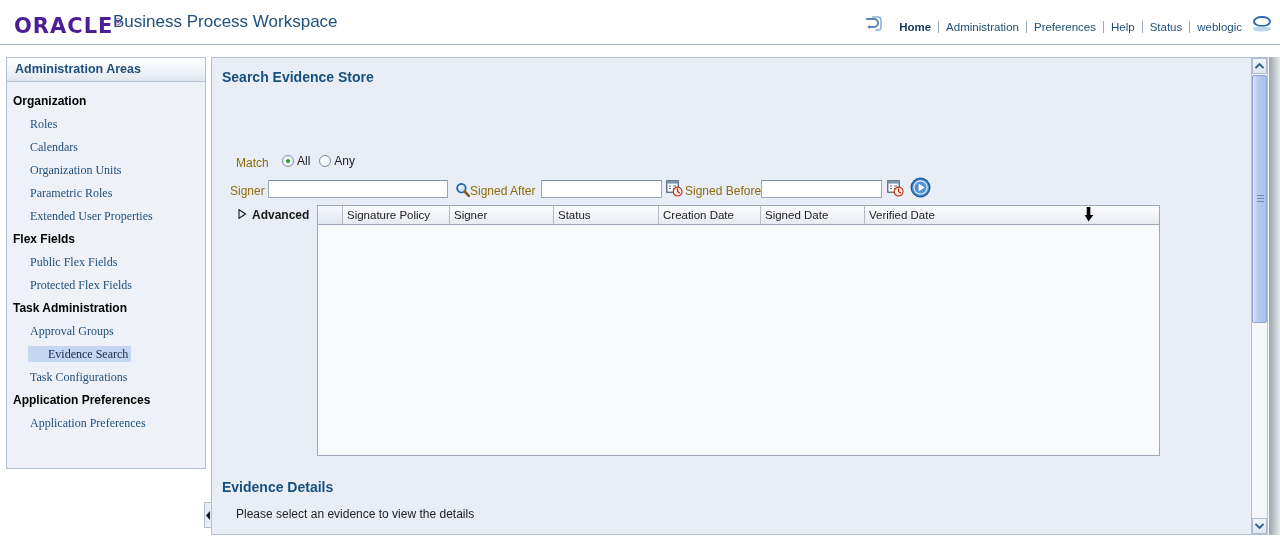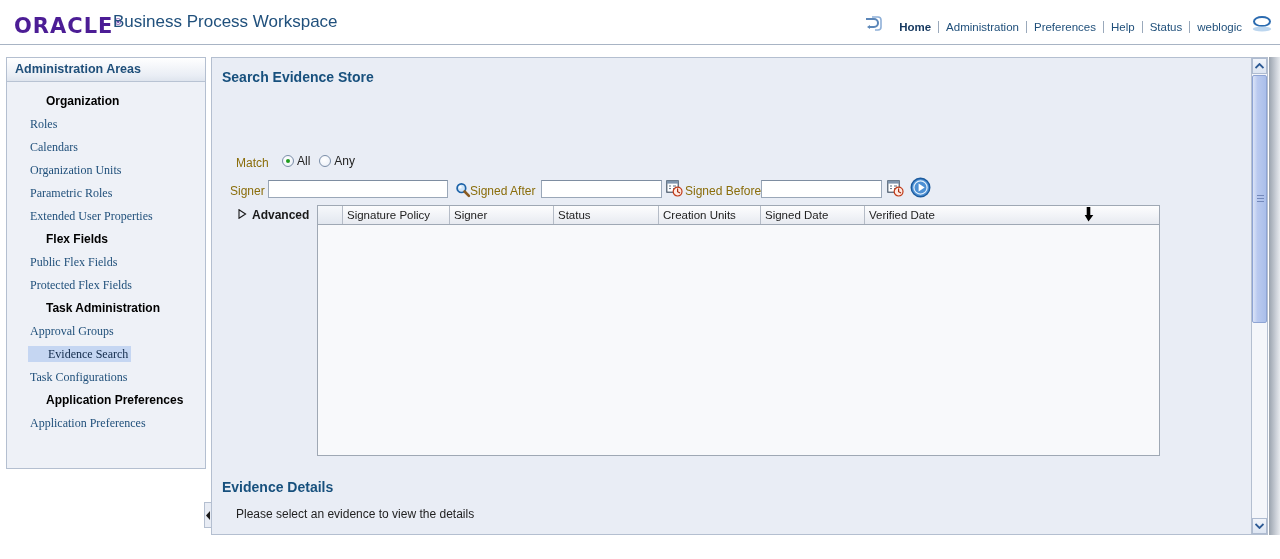--- a/index.html
+++ b/index.html
@@ -110,21 +110,20 @@
   }
   .sidebar-body {
     padding: 8px 0 0 0;
   }
   .nav-group {
     padding: 1px 0 2px 6px;
     font-size: 12px;
     font-weight: bold;
     color: #000000;
     line-height: 20px;
-    margin-left: 33px;
   }
   .nav-item {
     padding-left: 21px;
     line-height: 23px;
     font-size: 12px;
     font-family: Liberation Serif, serif;
   }
   .nav-item a {
     color: #1f4f7a;
     text-decoration: none;
@@ -520,21 +519,21 @@
     </div>
 
     <div class="btn-validate">Validate</div>
 
     <div class="table-wrap">
       <div class="table-head">
         <div class="th selcol"></div>
         <div class="th" style="width:107px;">Signature Policy</div>
         <div class="th" style="width:104px;">Signer</div>
         <div class="th" style="width:105px;">Status</div>
-        <div class="th" style="width:102px;">Creation Units</div>
+        <div class="th" style="width:102px;">Creation Date</div>
         <div class="th" style="width:104px;">Signed Date</div>
         <div class="th" style="width:214px; border-right:none;">Verified Date</div>
         <span class="drop-arrow">
           <svg width="11" height="15" viewBox="0 0 11 15">
               <path d="M3.7 0h3.6v8h3L5.5 14.4L1.7 8h2z" fill="#000000"></path>
             </svg>
         </span>
       </div>
       <div class="table-body"></div>
     </div>

